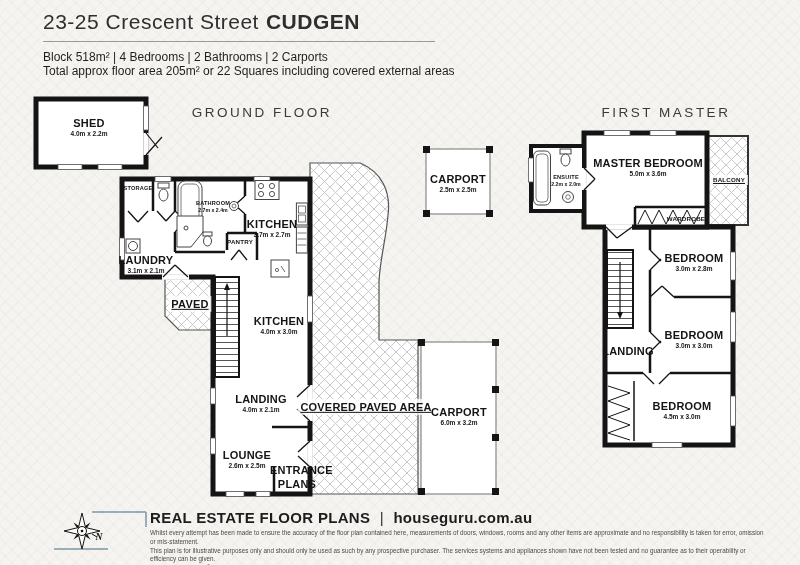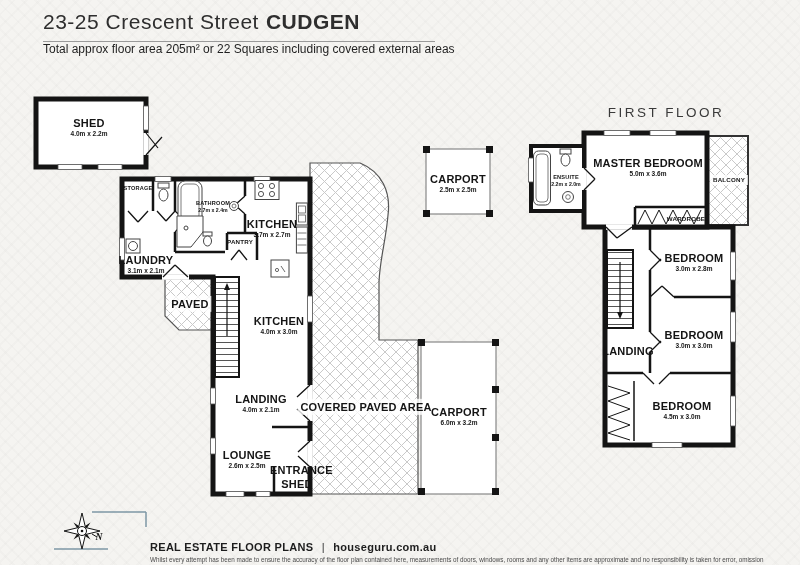--- a/index.html
+++ b/index.html
@@ -24,25 +24,25 @@
   .floor-title{position:absolute;transform:translateX(-50%);font-size:13.5px;
     letter-spacing:2.5px;color:#3a3a3a;white-space:nowrap;}
   
   .room-label{position:absolute;transform:translate(-50%,-50%);text-align:center;
     color:#141414;font-weight:bold;line-height:1.3;white-space:nowrap;}
   .room-label .rn{display:block;font-size:11px;letter-spacing:0.2px;}
   .room-label .rd{display:block;font-size:6.5px;}
   .room-label.sm .rn{font-size:6.2px;}
   .room-label.xs .rn{font-size:5.6px;}
   .room-label.xs .rd{font-size:5.2px;}
-  .room-label.onhatch{background:rgba(255,255,255,0.78);padding:1px 3px;}
+  .room-label.onhatch{background:rgba(255,255,255,0.78);padding:1px 3px;text-decoration:underline;}
   .room-label.wrap{white-space:normal;width:54px;}
   
   .footer{position:absolute;left:150px;top:509px;width:620px;}
-  .brand-line{font-size:11px;font-weight:bold;color:#1d1d1d;letter-spacing:0.3px;margin-top:32px;}
+  .brand-line{font-size:15px;font-weight:bold;color:#1d1d1d;letter-spacing:0.3px;}
   .brand-line .sep{margin:0 5px;font-weight:normal;color:#333;}
   .disc{font-size:6.3px;color:#4a4a4a;line-height:1.4;margin-top:3px;}
   .disc div{margin:0;}
   .compass-n{position:absolute;left:99px;top:537px;transform:translate(-50%,-50%);
     font-family:"Liberation Serif",serif;font-style:italic;font-weight:bold;
     font-size:9.5px;color:#111;}
 </style>
 </head>
 <body>
 
@@ -244,24 +244,26 @@
       <circle cx="82" cy="531" r="1.3" fill="#141414"></circle>
       <path d="M92,534 L97,537" stroke="#141414" stroke-width="1"></path>
     </g>
   </svg>
 
   <div class="header">
     <div class="title">
       <span class="addr">23-25 Crescent Street</span><span class="suburb">CUDGEN</span>
     </div>
     <div class="hrule"></div>
+    <div class="meta">Block 518m² | 4 Bedrooms | 2 Bathrooms | 2 Carports</div>
     <div class="meta2">Total approx floor area 205m² or 22 Squares including covered external areas</div>
   </div>
 
-  <div class="floor-title" style="left:666px;top:105px;">FIRST FLOOR</div>
+  <div class="floor-title" style="left:262px;top:105px;">GROUND FLOOR</div>
+  <div class="floor-title" style="left:666px;top:105px;">FIRST MASTER</div>
 
   <div class="room-label" style="left:89px;top:127px;">
     <span class="rn">SHED</span>
     <span class="rd">4.0m x 2.2m</span>
   </div>
   <div class="room-label xs" style="left:138px;top:189px;">
     <span class="rn">STORAGE</span>
   </div>
   <div class="room-label xs" style="left:213px;top:207px;">
     <span class="rn">BATHROOM</span>
@@ -287,21 +289,21 @@
   </div>
   <div class="room-label" style="left:261px;top:403px;">
     <span class="rn">LANDING</span>
     <span class="rd">4.0m x 2.1m</span>
   </div>
   <div class="room-label" style="left:247px;top:459px;">
     <span class="rn">LOUNGE</span>
     <span class="rd">2.6m x 2.5m</span>
   </div>
   <div class="room-label wrap" style="left:297px;top:477px;">
-    <span class="rn">ENTRANCE SHED</span>
+    <span class="rn">ENTRANCE PLANS</span>
   </div>
   <div class="room-label onhatch" style="left:366px;top:407px;">
     <span class="rn">COVERED PAVED AREA</span>
   </div>
   <div class="room-label" style="left:458px;top:183px;">
     <span class="rn">CARPORT</span>
     <span class="rd">2.5m x 2.5m</span>
   </div>
   <div class="room-label" style="left:459px;top:416px;">
     <span class="rn">CARPORT</span>

